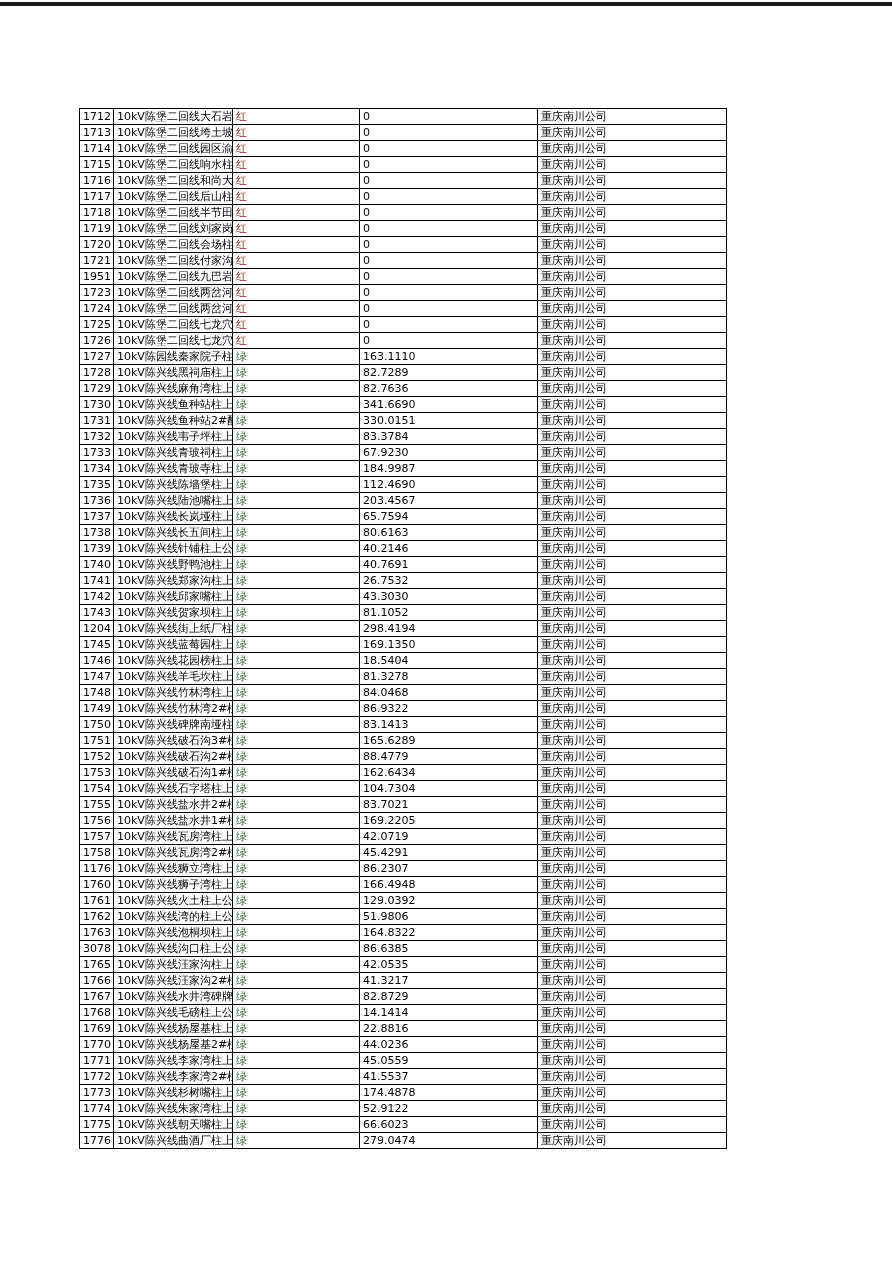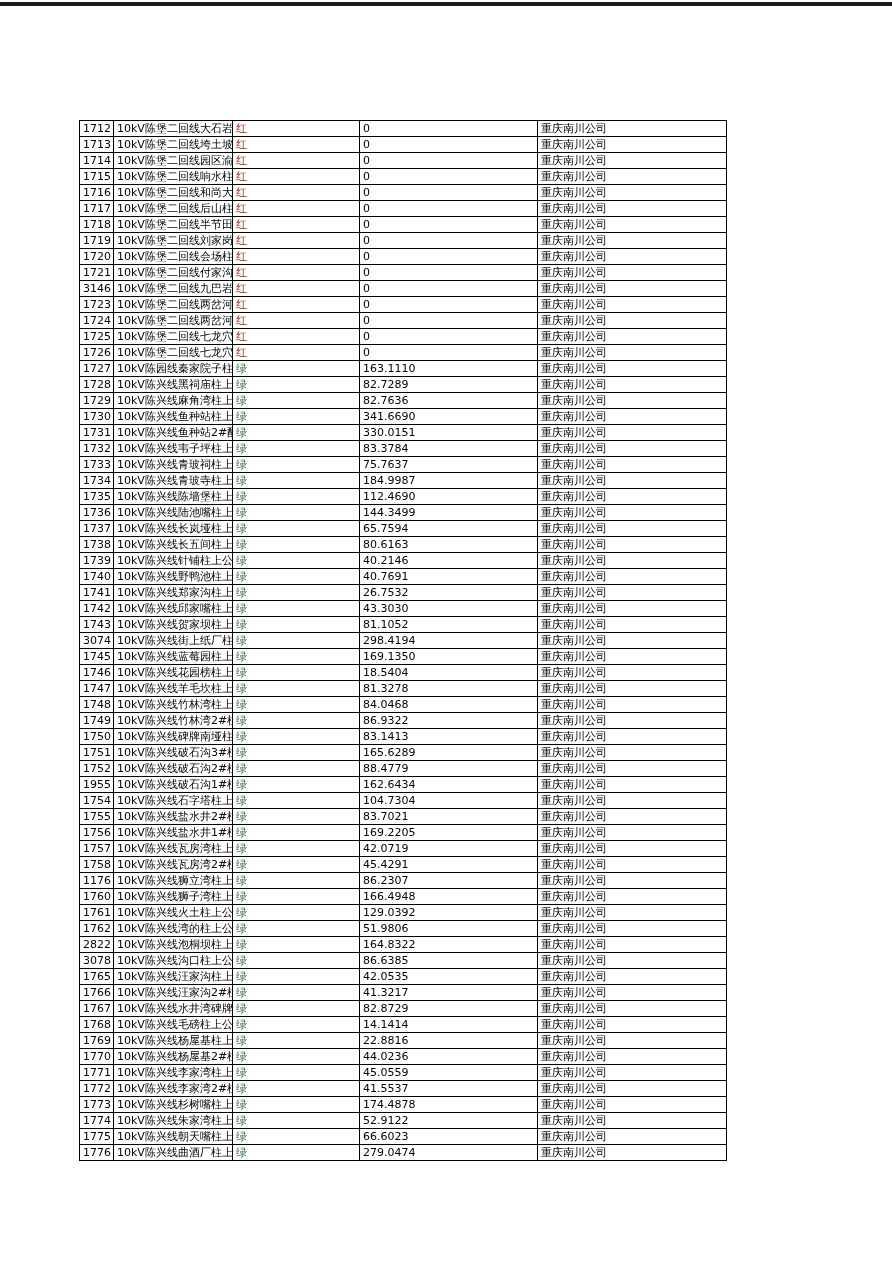--- a/index.html
+++ b/index.html
@@ -9,21 +9,21 @@
     position: relative;
     font-family: "DejaVu Sans", "Liberation Sans", sans-serif;
     overflow: hidden;
   }
   .top-edge {
     position: absolute; top: 2px; left: 0;
     width: 892px; height: 4px;
     background: #1b1b1b;
   }
   .sheet-table {
-    position: absolute; left: 79px; top: 120px;
+    position: absolute; left: 79px; top: 108px;
     border-collapse: collapse;
     table-layout: fixed;
     width: 647px;
   }
   .sheet-table td {
     border: 1px solid #000000;
     height: 16px;
     font-size: 11px;
     line-height: 14px;
     vertical-align: middle;
@@ -130,21 +130,21 @@
 
   <tr>
     <td class="c-id">1721</td>
     <td class="c-name">10kV陈堡二回线付家沟柱</td>
     <td class="c-status" style="color: rgb(156, 42, 34);">红</td>
     <td class="c-value">0</td>
     <td class="c-company">重庆南川公司</td>
   </tr>
 
   <tr>
-    <td class="c-id">3146</td>
+    <td class="c-id">1951</td>
     <td class="c-name">10kV陈堡二回线九巴岩柱</td>
     <td class="c-status" style="color: rgb(156, 42, 34);">红</td>
     <td class="c-value">0</td>
     <td class="c-company">重庆南川公司</td>
   </tr>
 
   <tr>
     <td class="c-id">1723</td>
     <td class="c-name">10kV陈堡二回线两岔河3#</td>
     <td class="c-status" style="color: rgb(156, 42, 34);">红</td>
@@ -221,21 +221,21 @@
     <td class="c-name">10kV陈兴线韦子坪柱上公</td>
     <td class="c-status" style="color: rgb(46, 107, 48);">绿</td>
     <td class="c-value">83.3784</td>
     <td class="c-company">重庆南川公司</td>
   </tr>
 
   <tr>
     <td class="c-id">1733</td>
     <td class="c-name">10kV陈兴线青玻祠柱上公</td>
     <td class="c-status" style="color: rgb(46, 107, 48);">绿</td>
-    <td class="c-value">75.7637</td>
+    <td class="c-value">67.9230</td>
     <td class="c-company">重庆南川公司</td>
   </tr>
 
   <tr>
     <td class="c-id">1734</td>
     <td class="c-name">10kV陈兴线青玻寺柱上公</td>
     <td class="c-status" style="color: rgb(46, 107, 48);">绿</td>
     <td class="c-value">184.9987</td>
     <td class="c-company">重庆南川公司</td>
   </tr>
@@ -245,21 +245,21 @@
     <td class="c-name">10kV陈兴线陈墙堡柱上公</td>
     <td class="c-status" style="color: rgb(46, 107, 48);">绿</td>
     <td class="c-value">112.4690</td>
     <td class="c-company">重庆南川公司</td>
   </tr>
 
   <tr>
     <td class="c-id">1736</td>
     <td class="c-name">10kV陈兴线陆池嘴柱上公</td>
     <td class="c-status" style="color: rgb(46, 107, 48);">绿</td>
-    <td class="c-value">144.3499</td>
+    <td class="c-value">203.4567</td>
     <td class="c-company">重庆南川公司</td>
   </tr>
 
   <tr>
     <td class="c-id">1737</td>
     <td class="c-name">10kV陈兴线长岚垭柱上公</td>
     <td class="c-status" style="color: rgb(46, 107, 48);">绿</td>
     <td class="c-value">65.7594</td>
     <td class="c-company">重庆南川公司</td>
   </tr>
@@ -306,21 +306,21 @@
 
   <tr>
     <td class="c-id">1743</td>
     <td class="c-name">10kV陈兴线贺家坝柱上公</td>
     <td class="c-status" style="color: rgb(46, 107, 48);">绿</td>
     <td class="c-value">81.1052</td>
     <td class="c-company">重庆南川公司</td>
   </tr>
 
   <tr>
-    <td class="c-id">3074</td>
+    <td class="c-id">1204</td>
     <td class="c-name">10kV陈兴线街上纸厂柱上</td>
     <td class="c-status" style="color: rgb(46, 107, 48);">绿</td>
     <td class="c-value">298.4194</td>
     <td class="c-company">重庆南川公司</td>
   </tr>
 
   <tr>
     <td class="c-id">1745</td>
     <td class="c-name">10kV陈兴线蓝莓园柱上公</td>
     <td class="c-status" style="color: rgb(46, 107, 48);">绿</td>
@@ -378,21 +378,21 @@
 
   <tr>
     <td class="c-id">1752</td>
     <td class="c-name">10kV陈兴线破石沟2#柱上</td>
     <td class="c-status" style="color: rgb(46, 107, 48);">绿</td>
     <td class="c-value">88.4779</td>
     <td class="c-company">重庆南川公司</td>
   </tr>
 
   <tr>
-    <td class="c-id">1955</td>
+    <td class="c-id">1753</td>
     <td class="c-name">10kV陈兴线破石沟1#柱上</td>
     <td class="c-status" style="color: rgb(46, 107, 48);">绿</td>
     <td class="c-value">162.6434</td>
     <td class="c-company">重庆南川公司</td>
   </tr>
 
   <tr>
     <td class="c-id">1754</td>
     <td class="c-name">10kV陈兴线石字塔柱上公</td>
     <td class="c-status" style="color: rgb(46, 107, 48);">绿</td>
@@ -458,21 +458,21 @@
 
   <tr>
     <td class="c-id">1762</td>
     <td class="c-name">10kV陈兴线湾的柱上公变</td>
     <td class="c-status" style="color: rgb(46, 107, 48);">绿</td>
     <td class="c-value">51.9806</td>
     <td class="c-company">重庆南川公司</td>
   </tr>
 
   <tr>
-    <td class="c-id">2822</td>
+    <td class="c-id">1763</td>
     <td class="c-name">10kV陈兴线泡桐坝柱上变</td>
     <td class="c-status" style="color: rgb(46, 107, 48);">绿</td>
     <td class="c-value">164.8322</td>
     <td class="c-company">重庆南川公司</td>
   </tr>
 
   <tr>
     <td class="c-id">3078</td>
     <td class="c-name">10kV陈兴线沟口柱上公变</td>
     <td class="c-status" style="color: rgb(46, 107, 48);">绿</td>

